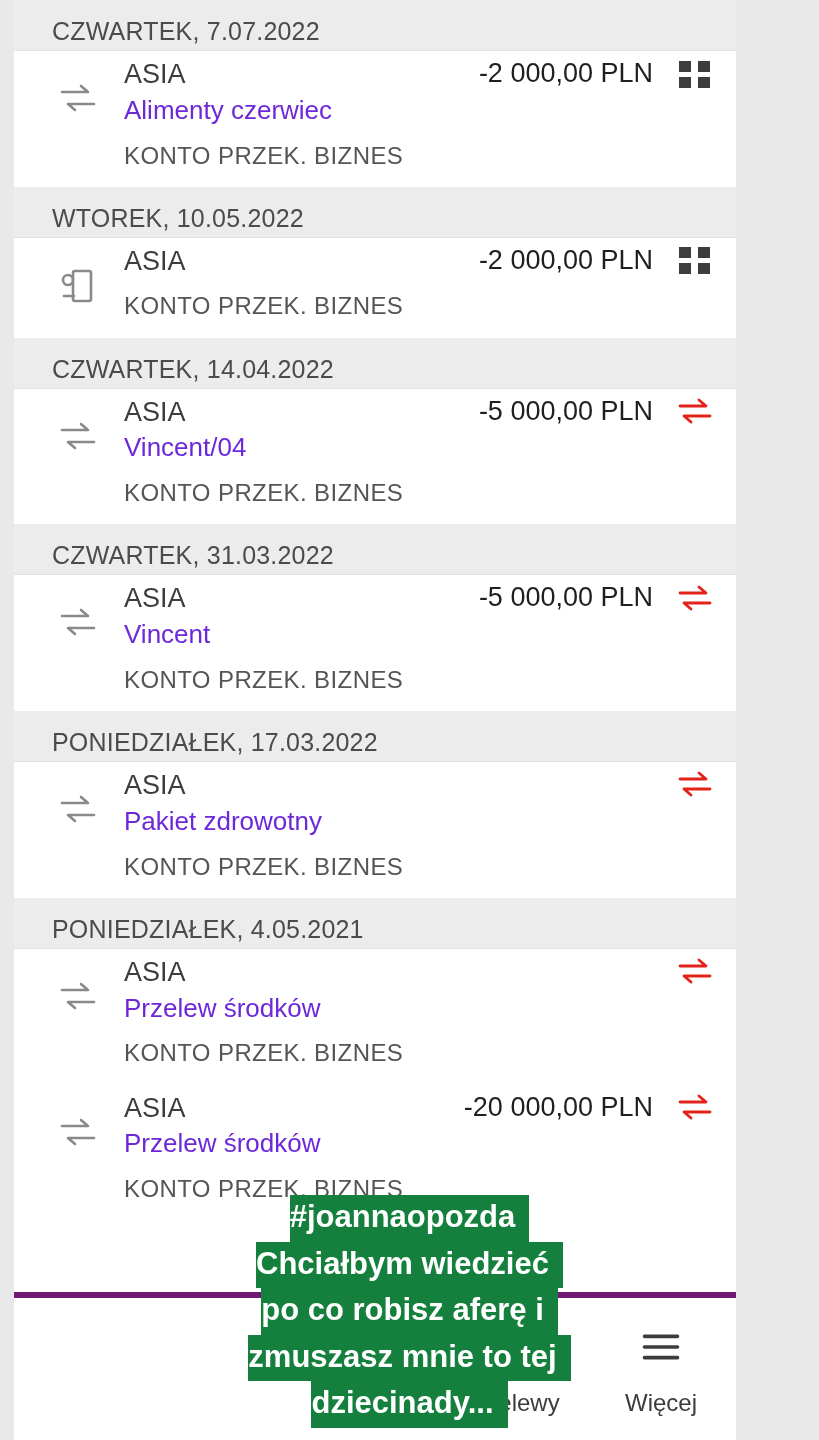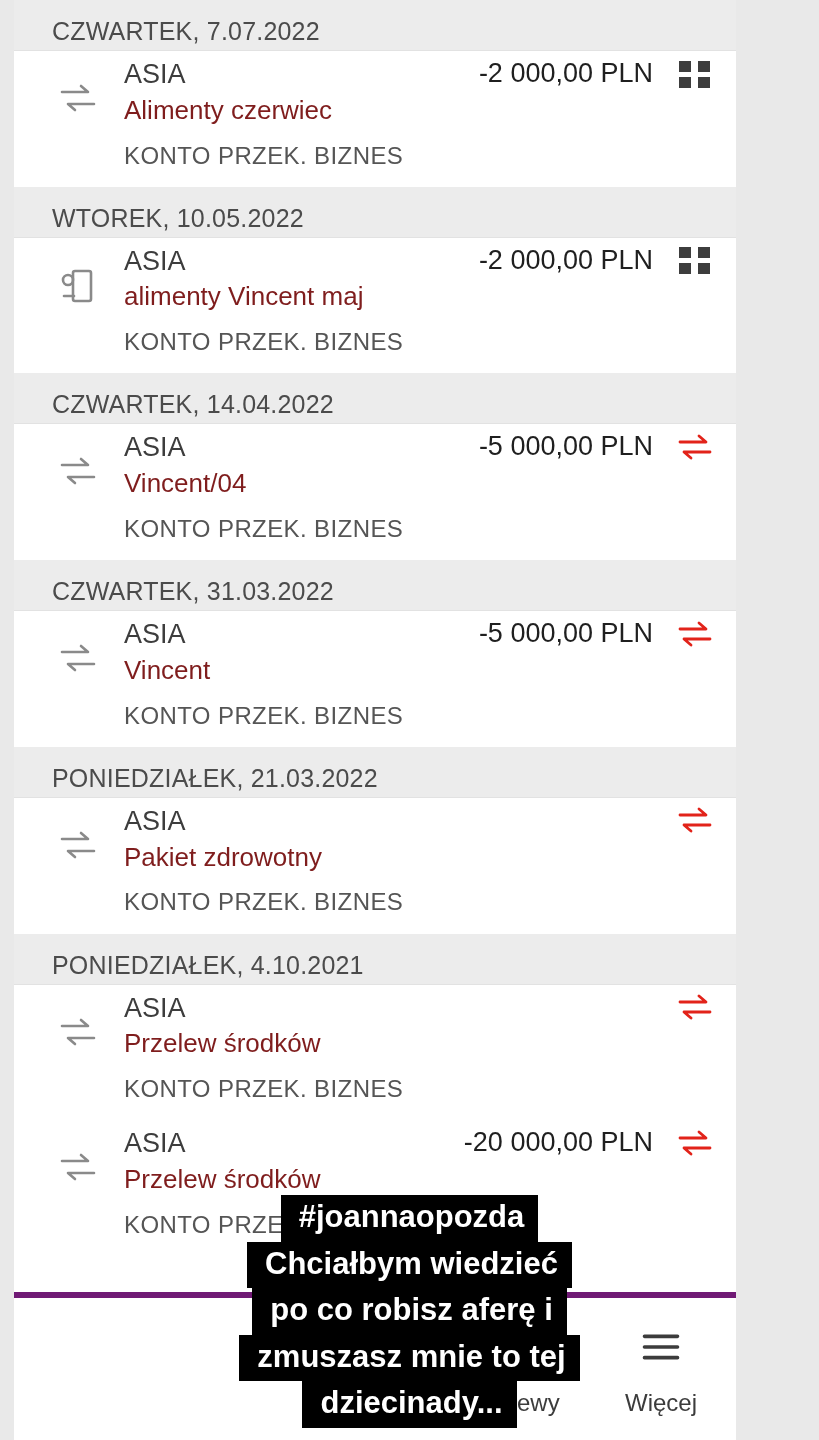--- a/index.html
+++ b/index.html
@@ -75,21 +75,21 @@
     gap: 25px;
     white-space: nowrap;
   }
   .txn-amount {
     font-size: 27px;
     color: #1f1f1f;
     font-weight: 400;
   }
   .txn-desc {
     font-size: 26px;
-    color: #7f1d1d;
+    color: #6d28d9;
     line-height: 1.3;
     margin-top: 2px;
   }
   .txn-account {
     font-size: 24px;
     color: #555555;
     letter-spacing: 0.4px;
     line-height: 1.3;
     margin-top: 12px;
   }
@@ -121,26 +121,26 @@
     position: absolute;
     left: 50%;
     transform: translateX(-50%);
     bottom: 12px;
     width: 360px;
     text-align: center;
     pointer-events: none;
   }
   .cap-line {
     display: inline-block;
-    background: #000000;
+    background: #15803d;
     color: #ffffff;
     font-size: 31px;
     font-weight: bold;
     line-height: 1.18;
-    padding: 4px 14px 6px 18px;
+    padding: 4px 14px 6px 0;
     margin: 0;
     text-align: right;
   }
   .cap-wrap { display: block; margin: 0; }
 </style>
 </head>
 <body>
 
 <div id="app">
   <div class="phone">
@@ -194,21 +194,20 @@
                 <span class="badge-icon">
                   <svg viewBox="0 0 34 30" width="34" height="30">
                       <rect x="1" y="2" width="12" height="11" fill="#3d3d3d"></rect>
                       <rect x="20" y="2" width="12" height="11" fill="#3d3d3d"></rect>
                       <rect x="1" y="18" width="12" height="11" fill="#3d3d3d"></rect>
                       <rect x="20" y="18" width="12" height="11" fill="#3d3d3d"></rect>
                     </svg>
                 </span>
               </div>
             </div>
-            <div class="txn-desc">alimenty Vincent maj</div>
             <div class="txn-account">KONTO PRZEK. BIZNES</div>
           </div>
         </div>
       </div>
 
       <div>
         <div class="date-header">CZWARTEK, 14.04.2022</div>
         <div class="txn">
           <span class="txn-icon">
             <svg viewBox="0 0 40 40" width="40" height="40">
@@ -253,21 +252,21 @@
                 </span>
               </div>
             </div>
             <div class="txn-desc">Vincent</div>
             <div class="txn-account">KONTO PRZEK. BIZNES</div>
           </div>
         </div>
       </div>
 
       <div>
-        <div class="date-header">PONIEDZIAŁEK, 21.03.2022</div>
+        <div class="date-header">PONIEDZIAŁEK, 17.03.2022</div>
         <div class="txn">
           <span class="txn-icon">
             <svg viewBox="0 0 40 40" width="40" height="40">
                 <path d="M4 13h26l-7-6M36 25H10l7 6" stroke="#8a8a8a" stroke-width="2.6" fill="none" stroke-linecap="round" stroke-linejoin="round"></path>
               </svg>
           </span>
           <div class="txn-body">
             <div class="txn-row1">
               <div class="txn-title">ASIA</div>
               <div class="txn-amount-wrap">
@@ -278,21 +277,21 @@
                 </span>
               </div>
             </div>
             <div class="txn-desc">Pakiet zdrowotny</div>
             <div class="txn-account">KONTO PRZEK. BIZNES</div>
           </div>
         </div>
       </div>
 
       <div>
-        <div class="date-header">PONIEDZIAŁEK, 4.10.2021</div>
+        <div class="date-header">PONIEDZIAŁEK, 4.05.2021</div>
         <div class="txn">
           <span class="txn-icon">
             <svg viewBox="0 0 40 40" width="40" height="40">
                 <path d="M4 13h26l-7-6M36 25H10l7 6" stroke="#8a8a8a" stroke-width="2.6" fill="none" stroke-linecap="round" stroke-linejoin="round"></path>
               </svg>
           </span>
           <div class="txn-body">
             <div class="txn-row1">
               <div class="txn-title">ASIA</div>
               <div class="txn-amount-wrap">

